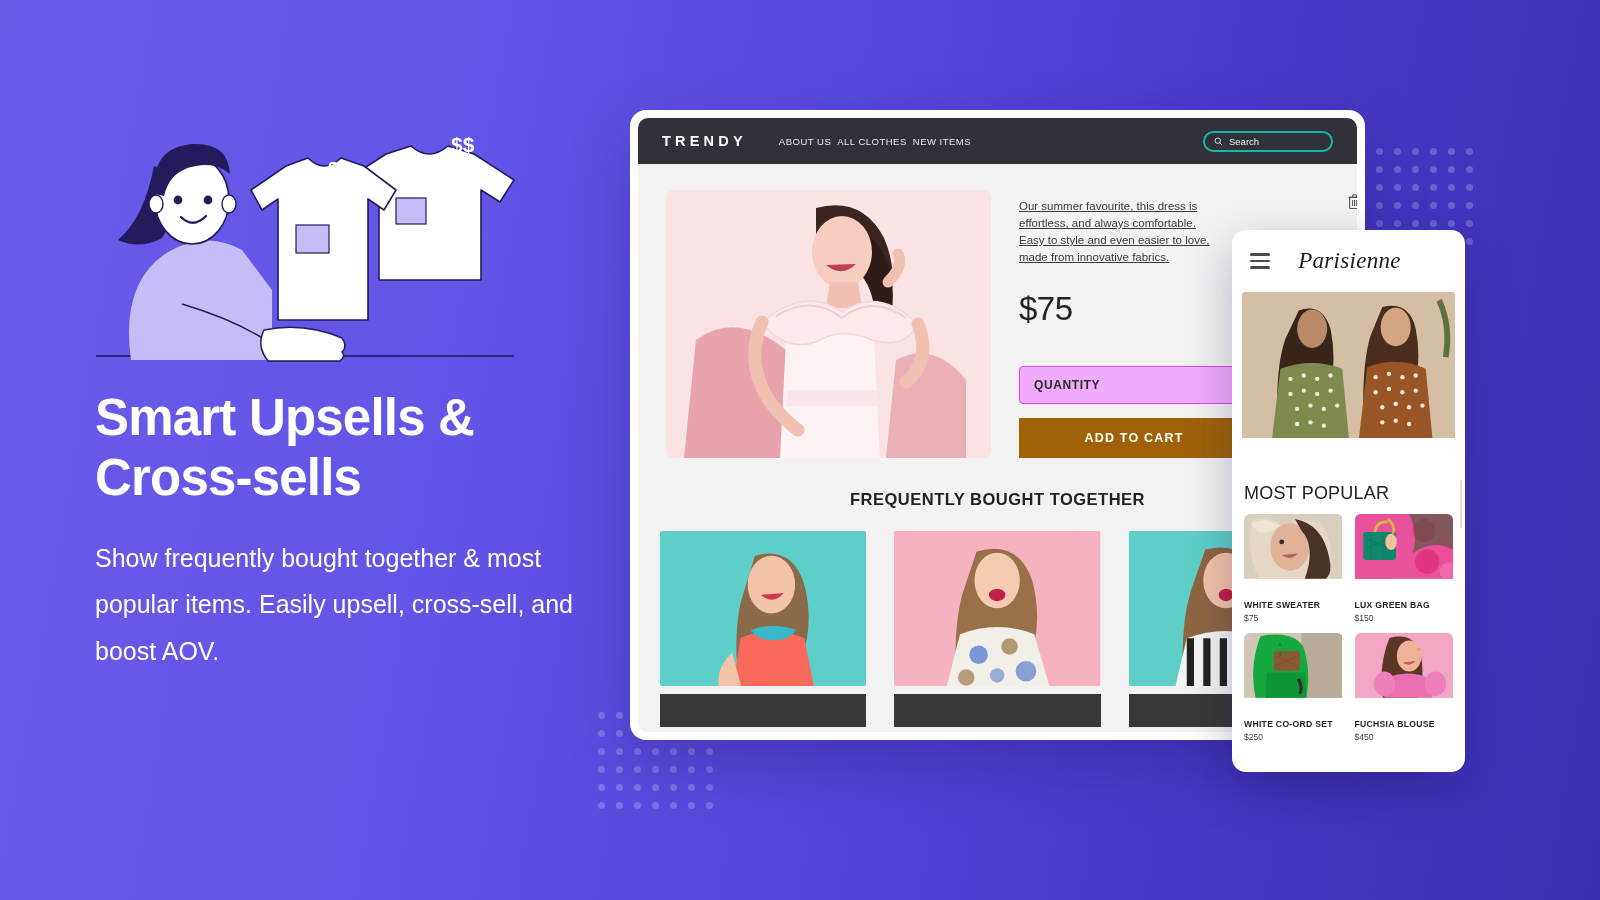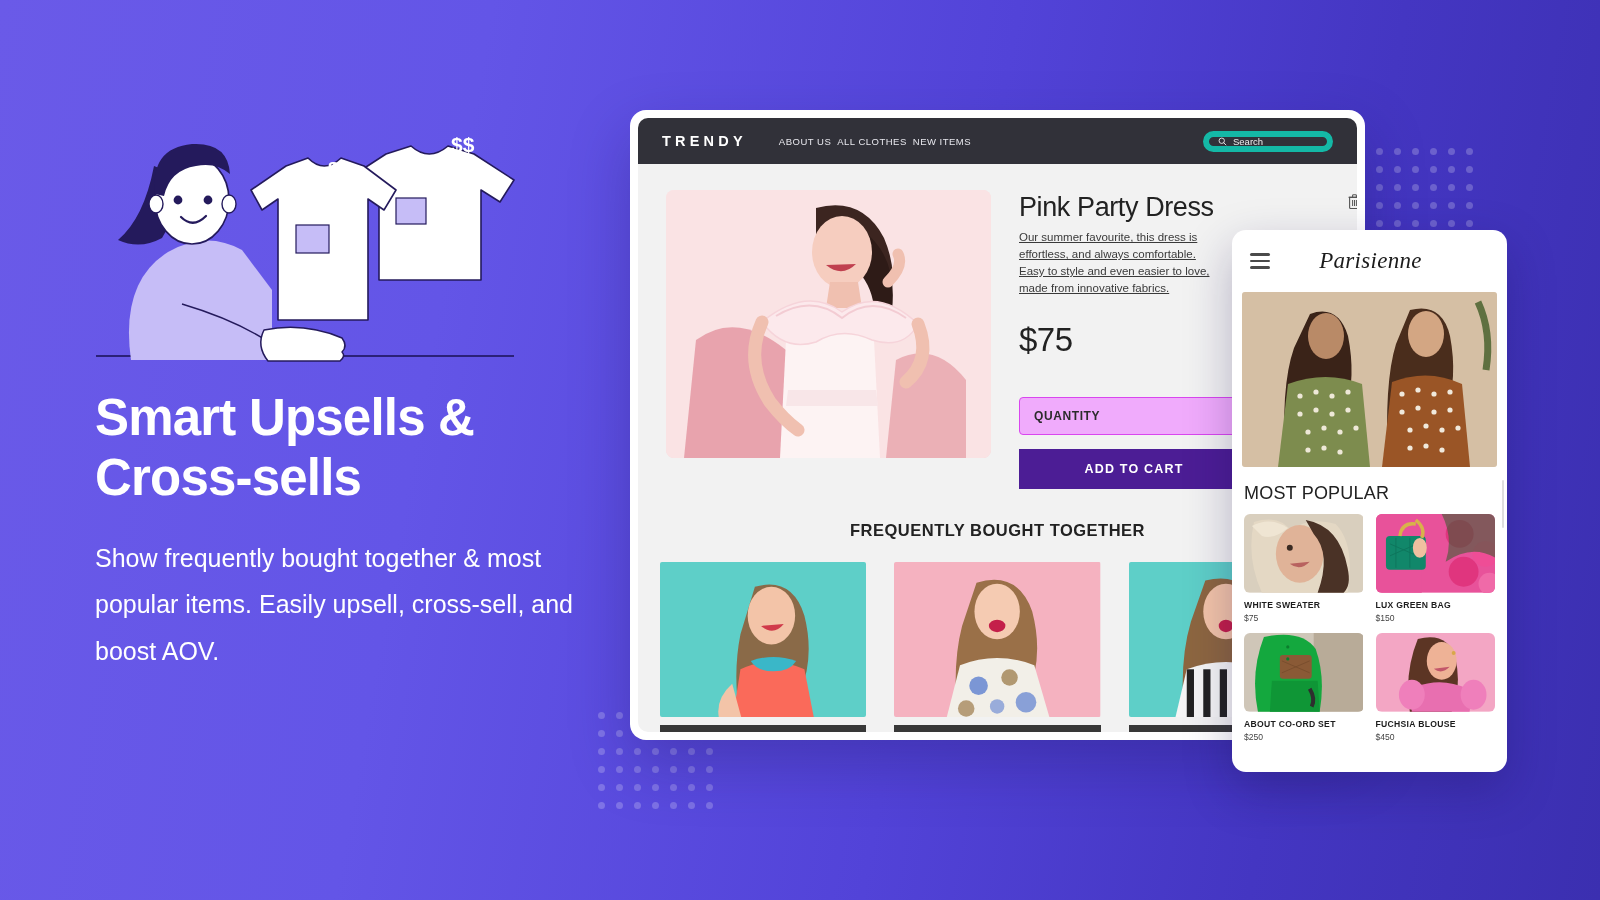--- a/index.html
+++ b/index.html
@@ -42,21 +42,21 @@
   .browser-inner{ width:100%; height:100%; border-radius:10px; overflow:hidden; background:#f2f2f2; }
 
   .nav{
     height:46px; background:#313139; display:flex; align-items:center;
     padding:0 24px; gap:26px;
   }
   .brand{ color:#fff; font-weight:700; font-size:14.5px; letter-spacing:4.2px; }
   .nav-links{ display:flex; gap:6px; margin-left:6px; }
   .nav-links span{ color:#e8e8ee; font-size:9.5px; letter-spacing:.5px; }
   .search{
-    margin-left:auto; width:130px; height:21px; border:6px solid #14b8a6;
+    margin-left:auto; width:130px; height:21px; border:2px solid #14b8a6;
     border-radius:11px; display:flex; align-items:center; gap:6px; padding:0 9px;
   }
   .search svg{ flex:none; }
   .search span{ color:#eee; font-size:9.5px; }
 
   
   .product{ display:flex; padding:26px 28px 0 28px; gap:28px; position:relative; }
   .p-img{
     width:325px; height:268px; border-radius:8px;
     background:linear-gradient(160deg,#fbe6e6 0%,#f8dede 45%,#f6d6d8 100%);
@@ -66,21 +66,21 @@
   .p-info{ flex:1; padding-top:2px; position:relative; }
   .p-title{ font-size:27px; font-weight:500; color:#222; letter-spacing:-.4px; }
   .p-desc{ font-size:11.5px; line-height:1.48; color:#3a3a3a; margin-top:6px; width:200px;text-decoration:underline; }
   .p-price{ font-size:33px; font-weight:400; color:#222; margin-top:24px; letter-spacing:-.5px; }
   .qty{
     margin-top:38px; height:38px; width:230px; border:1px solid #d946ef;
     border-radius:4px; background:#f0abfc; display:flex; align-items:center;
     padding:0 14px; font-size:12px; font-weight:700; letter-spacing:.6px; color:#2b2b2b;
   }
   .atc{
-    margin-top:14px; height:40px; width:230px; background:#4c1d95; color:#fff;
+    margin-top:14px; height:40px; width:230px; background:#a16207; color:#fff;
     display:flex; align-items:center; justify-content:center;
     font-size:12.5px; font-weight:700; letter-spacing:1.2px;
   }
   .trash{ position:absolute; right:-32px; top:4px; }
 
   
   .fbt-title{
     text-align:center; font-size:16.5px; font-weight:700; letter-spacing:.5px;
     color:#222; margin-top:32px;
   }
@@ -89,21 +89,21 @@
   .fbt-img{ height:155px; border-radius:2px; position:relative; overflow:hidden; }
   .fbt-img svg{ position:absolute; inset:0; }
   .buy{
     margin-top:8px; height:33px; background:#383838; color:#fff;
     display:flex; align-items:center; justify-content:center;
     font-size:10.5px; font-weight:700; letter-spacing:1px;
   }
 
   
   .mobile{
-    position:absolute; left:1232px; top:230px; width:275px; height:542px;
+    position:absolute; left:1232px; top:230px; width:233px; height:542px;
     background:#fff; border-radius:14px; overflow:hidden;
     box-shadow:0 18px 48px rgba(25,15,80,.28);
   }
   .m-head{ height:62px; display:flex; align-items:center; padding:0 18px; }
   .burger{ display:flex; flex-direction:column; gap:4px; }
   .burger i{ display:block; width:20px; height:2.4px; background:#4a4a4a; border-radius:2px;}
   .m-logo{
     flex:1; text-align:center; font-family:"Liberation Serif", serif;
     font-style:italic; font-size:23px; color:#1c1c1c; margin-right:18px; letter-spacing:.3px;
   }
@@ -294,21 +294,20 @@
 
         <path d="M96 132 Q78 172 104 212 Q118 230 132 240" fill="none" stroke="#f0c0b0" stroke-width="13" stroke-linecap="round"></path>
         <path d="M252 134 Q266 170 240 192" fill="none" stroke="#f0c0b0" stroke-width="13" stroke-linecap="round"></path>
         <path d="M222 92 Q238 76 232 64" fill="none" stroke="#f0c0b0" stroke-width="11" stroke-linecap="round"></path>
 
         <path d="M122 200 L210 200 L212 216 L120 216 Z" fill="#f8e6e8"></path>
       </svg>
     </div>
 
     <div class="p-info">
-      <div class="p-title">Pink Party Dress</div>
       <div class="p-desc">Our summer favourite, this dress is effortless, and always comfortable. Easy to style and even easier to love, made from innovative fabrics.</div>
       <div class="p-price">$75</div>
       <div class="qty">
         <span>QUANTITY</span>
       </div>
       <div class="atc">
         <span>ADD TO CART</span>
       </div>
 
       <div class="trash">
@@ -507,21 +506,21 @@
           <rect x="36" y="22" width="32" height="24" rx="3" fill="#8a5a36"></rect>
           <g stroke="#6d4627" stroke-width=".8" opacity=".7">
             <line x1="38" y1="28" x2="66" y2="40"></line>
               <line x1="38" y1="40" x2="66" y2="28"></line>
           </g>
           <circle cx="44" cy="14" r="1.6" fill="#0b7d2c"></circle>
           <circle cx="44" cy="26" r="1.6" fill="#0b7d2c"></circle>
           <path d="M66 56 Q72 66 68 74" fill="none" stroke="#2e2e2e" stroke-width="4"></path>
         </svg>
       </div>
-      <div class="m-name">ABOUT CO-ORD SET</div>
+      <div class="m-name">WHITE CO-ORD SET</div>
       <div class="m-price">$250</div>
     </div>
 
     <div class="m-card">
       <div class="m-thumb">
         <svg viewBox="0 0 120 79" preserveAspectRatio="xMidYMid slice">
           <rect width="120" height="79" fill="#f3a6c4"></rect>
           <path d="M42 6 Q72 -2 80 26 Q86 54 76 79 L34 79 Q28 40 42 6 Z" fill="#5c3524"></path>
           <ellipse cx="66" cy="28" rx="15" ry="19" fill="#eeb296"></ellipse>
           <path d="M58 36 Q66 42 74 34" fill="#c2566a"></path>

